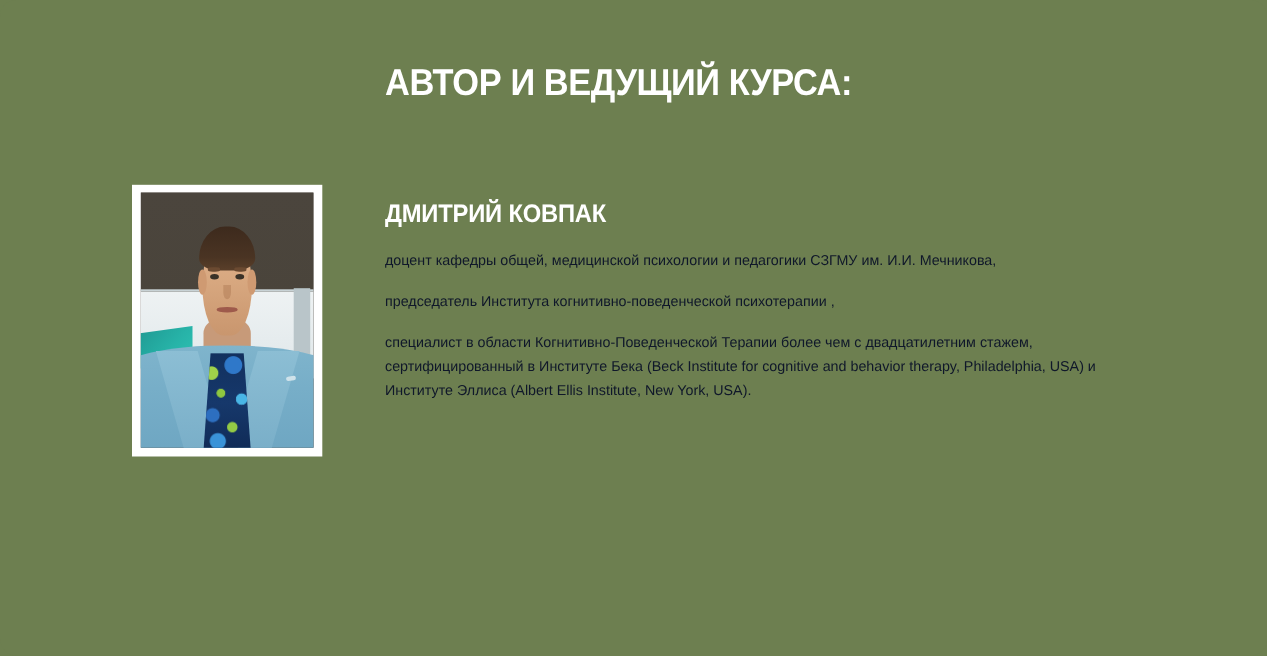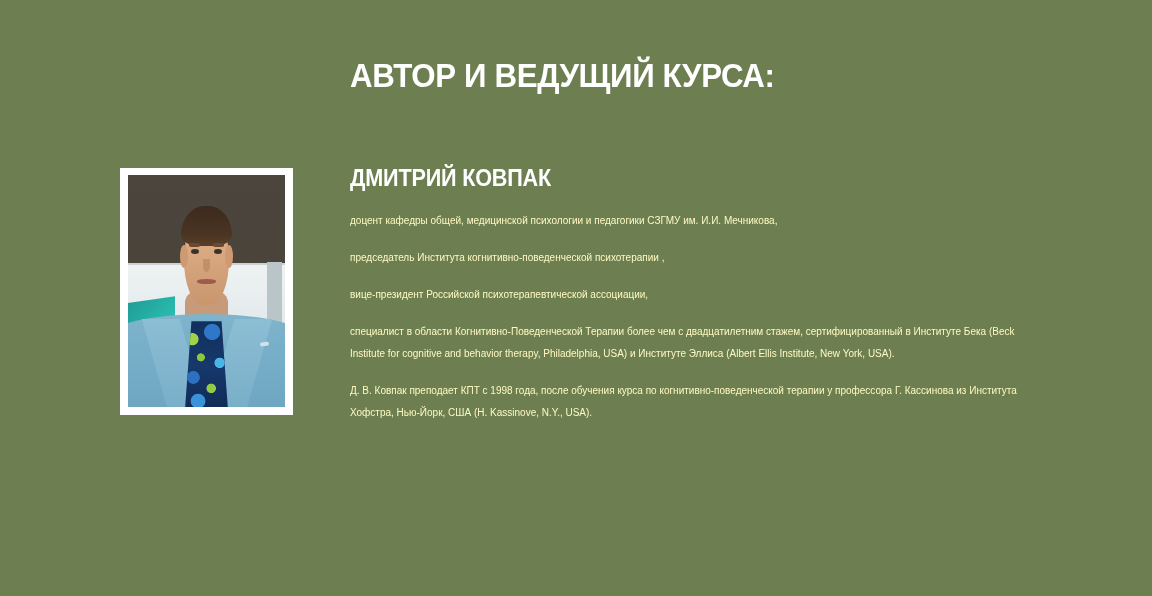--- a/index.html
+++ b/index.html
@@ -203,39 +203,39 @@
     width: 6%;
     height: 1.6%;
     background: #cfe2ea;
     border-radius: 2px;
     transform: rotate(-8deg);
   }
 
   .content {
     position: absolute;
     left: 350px;
-    top: 164px;
+    top: 180px;
     width: 700px;
   }
   .person-name {
     font-size: 23px;
     line-height: 28px;
     font-weight: 800;
     letter-spacing: -0.2px;
     color: #ffffff;
     text-transform: uppercase;
     font-stretch: condensed;
     transform: scaleX(0.94);
     transform-origin: left center;
     margin: 0 0 18px 0;
     white-space: nowrap;
   }
   .bio {
-    color: #fef9c3;
-    font-size: 10px;
+    color: #0f172a;
+    font-size: 13px;
     line-height: 22px;
   }
   .bio p {
     margin: 0 0 15px 0;
   }
   .bio p:last-child {
     margin-bottom: 0;
   }
   .bio p.tight {
     margin-bottom: 0;
@@ -271,19 +271,17 @@
       <div class="mouth"></div>
     </div>
   </div>
 
   <div class="content">
     <h2 class="person-name">ДМИТРИЙ КОВПАК</h2>
 
     <div class="bio">
       <p>доцент кафедры общей, медицинской психологии и педагогики СЗГМУ им. И.И. Мечникова,</p>
       <p>председатель Института когнитивно-поведенческой психотерапии ,</p>
-      <p>вице-президент Российской психотерапевтической ассоциации,</p>
       <p>специалист в области Когнитивно-Поведенческой Терапии более чем с двадцатилетним стажем, сертифицированный в Институте Бека (Beck Institute for cognitive and behavior therapy, Philadelphia, USA) и Институте Эллиса (Albert Ellis Institute, New York, USA).</p>
-      <p class="tight">Д. В. Ковпак преподает КПТ с 1998 года, после обучения курса по когнитивно-поведенческой терапии у профессора Г. Кассинова из Института Хофстра, Нью-Йорк, США (H. Kassinove, N.Y., USA).</p>
     </div>
   </div>
 
 </div>
 
 </body></html>

